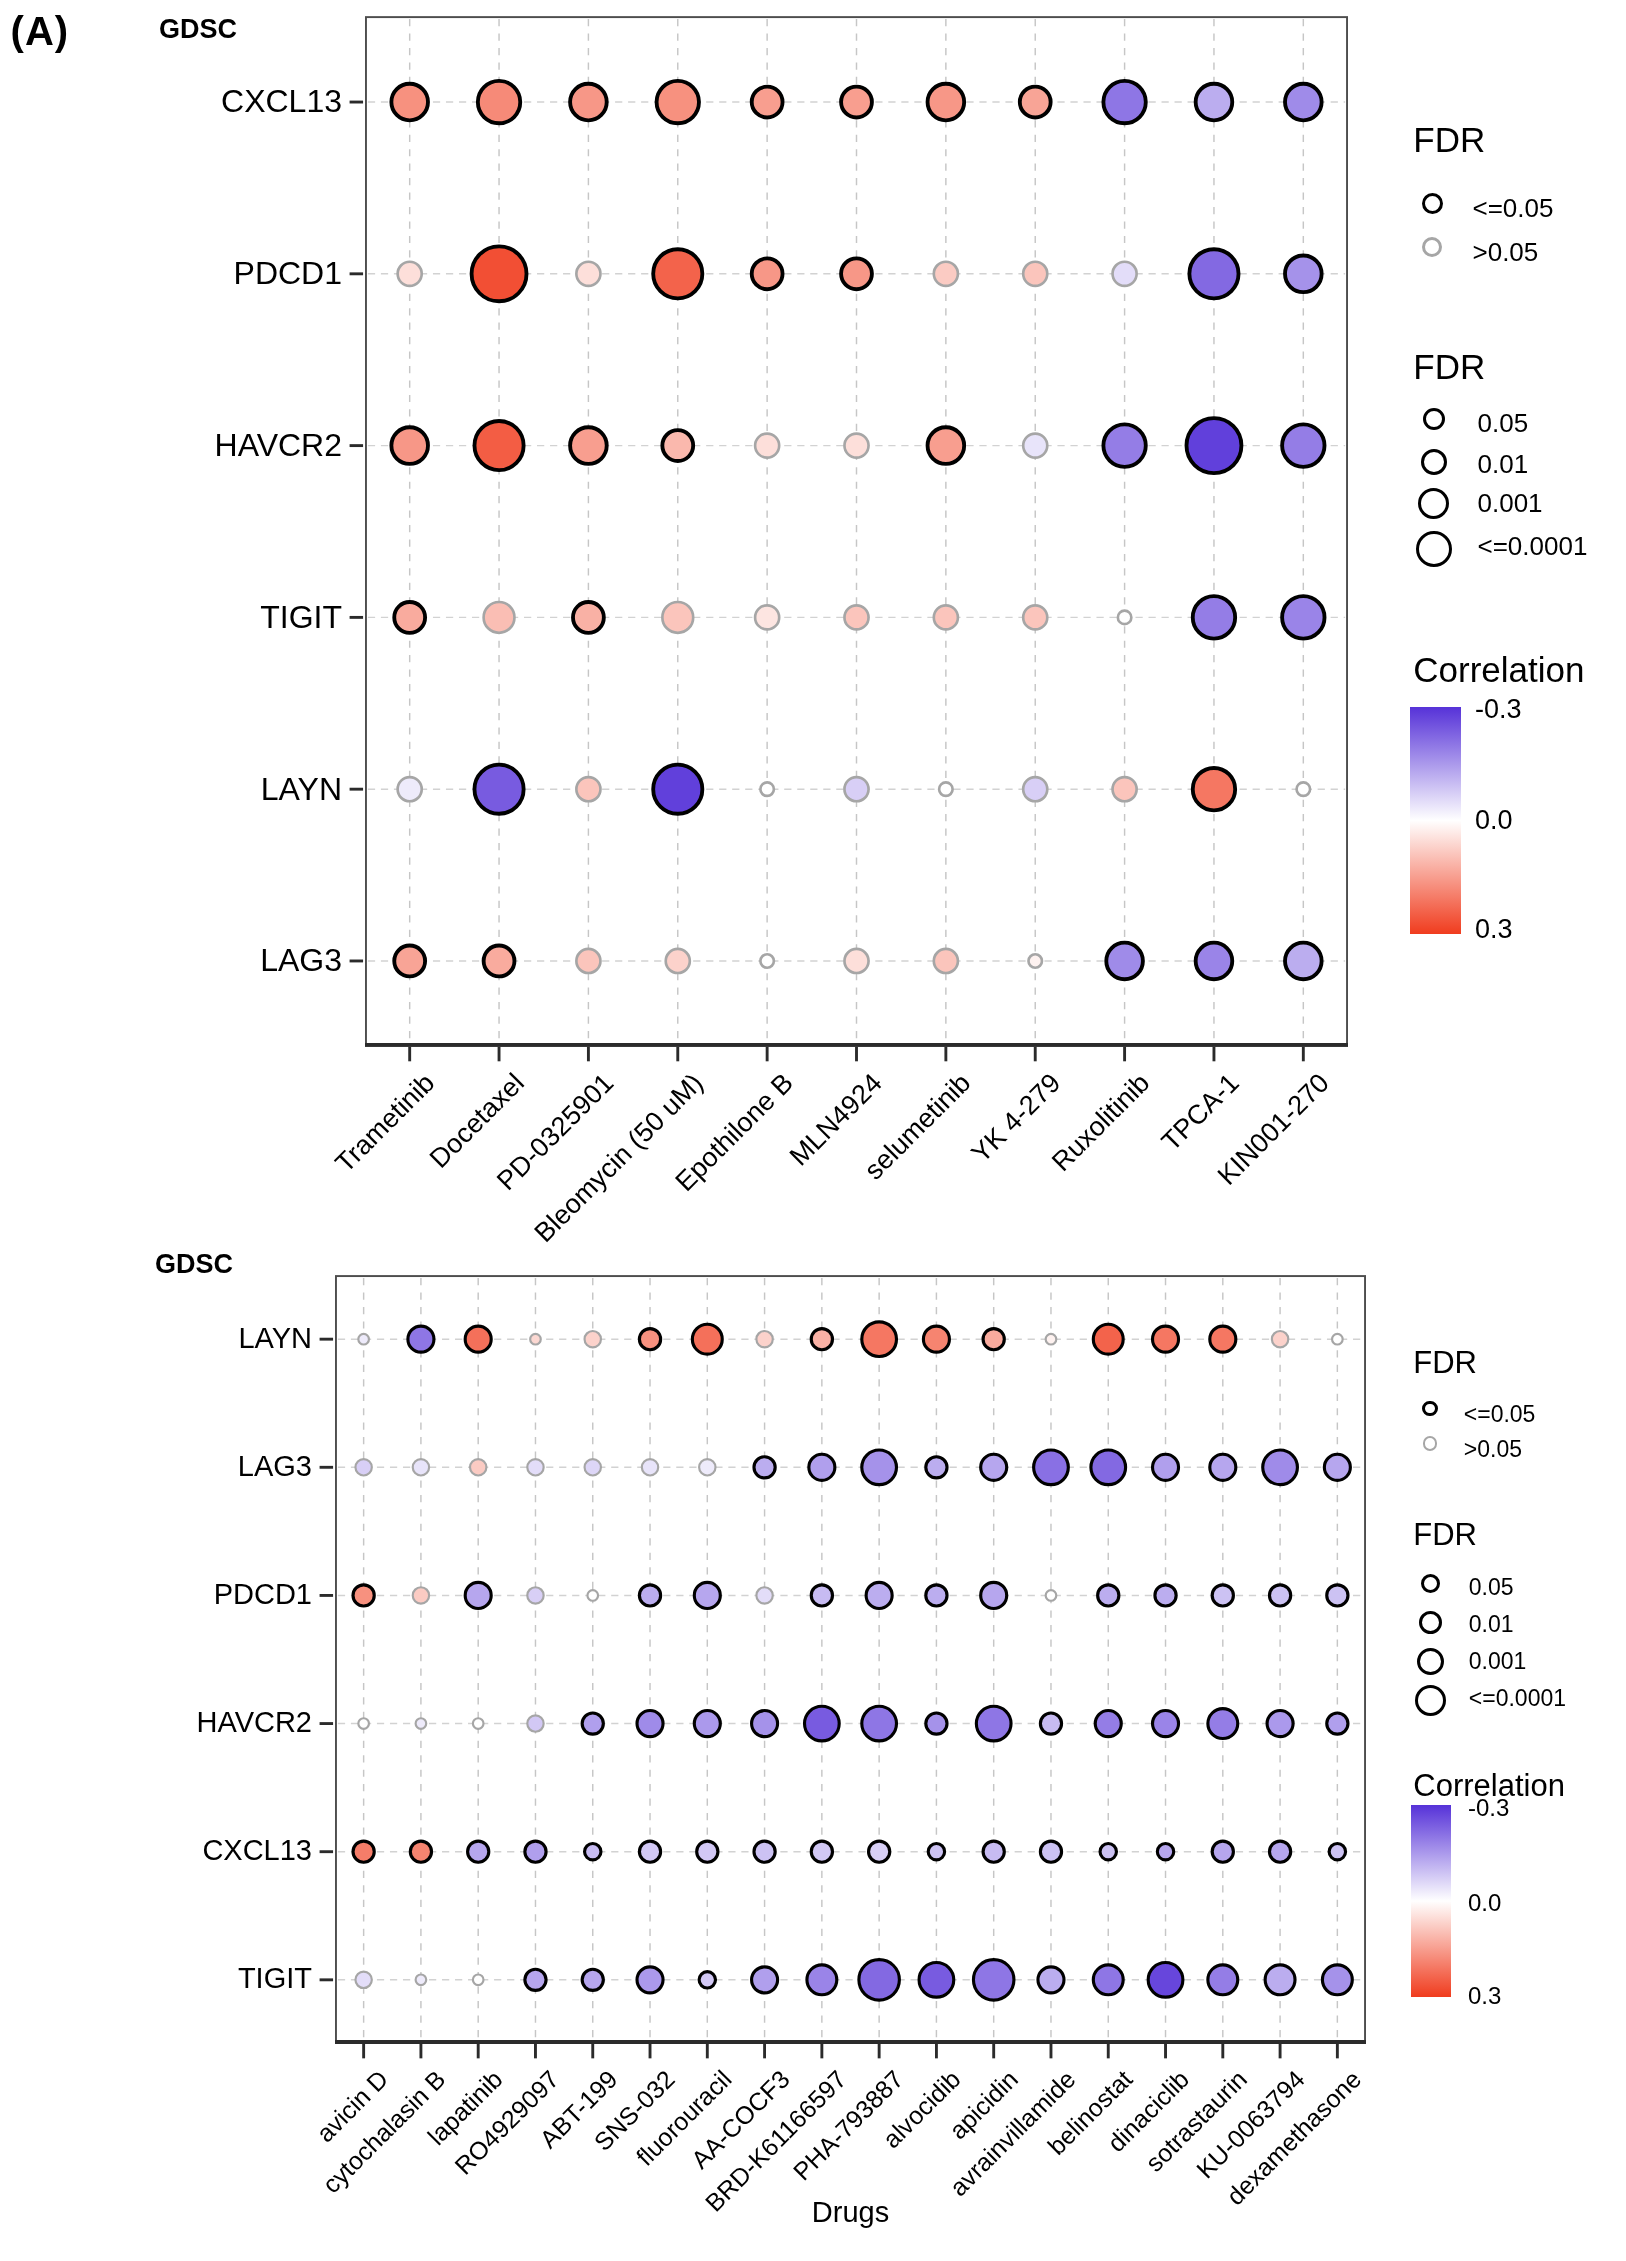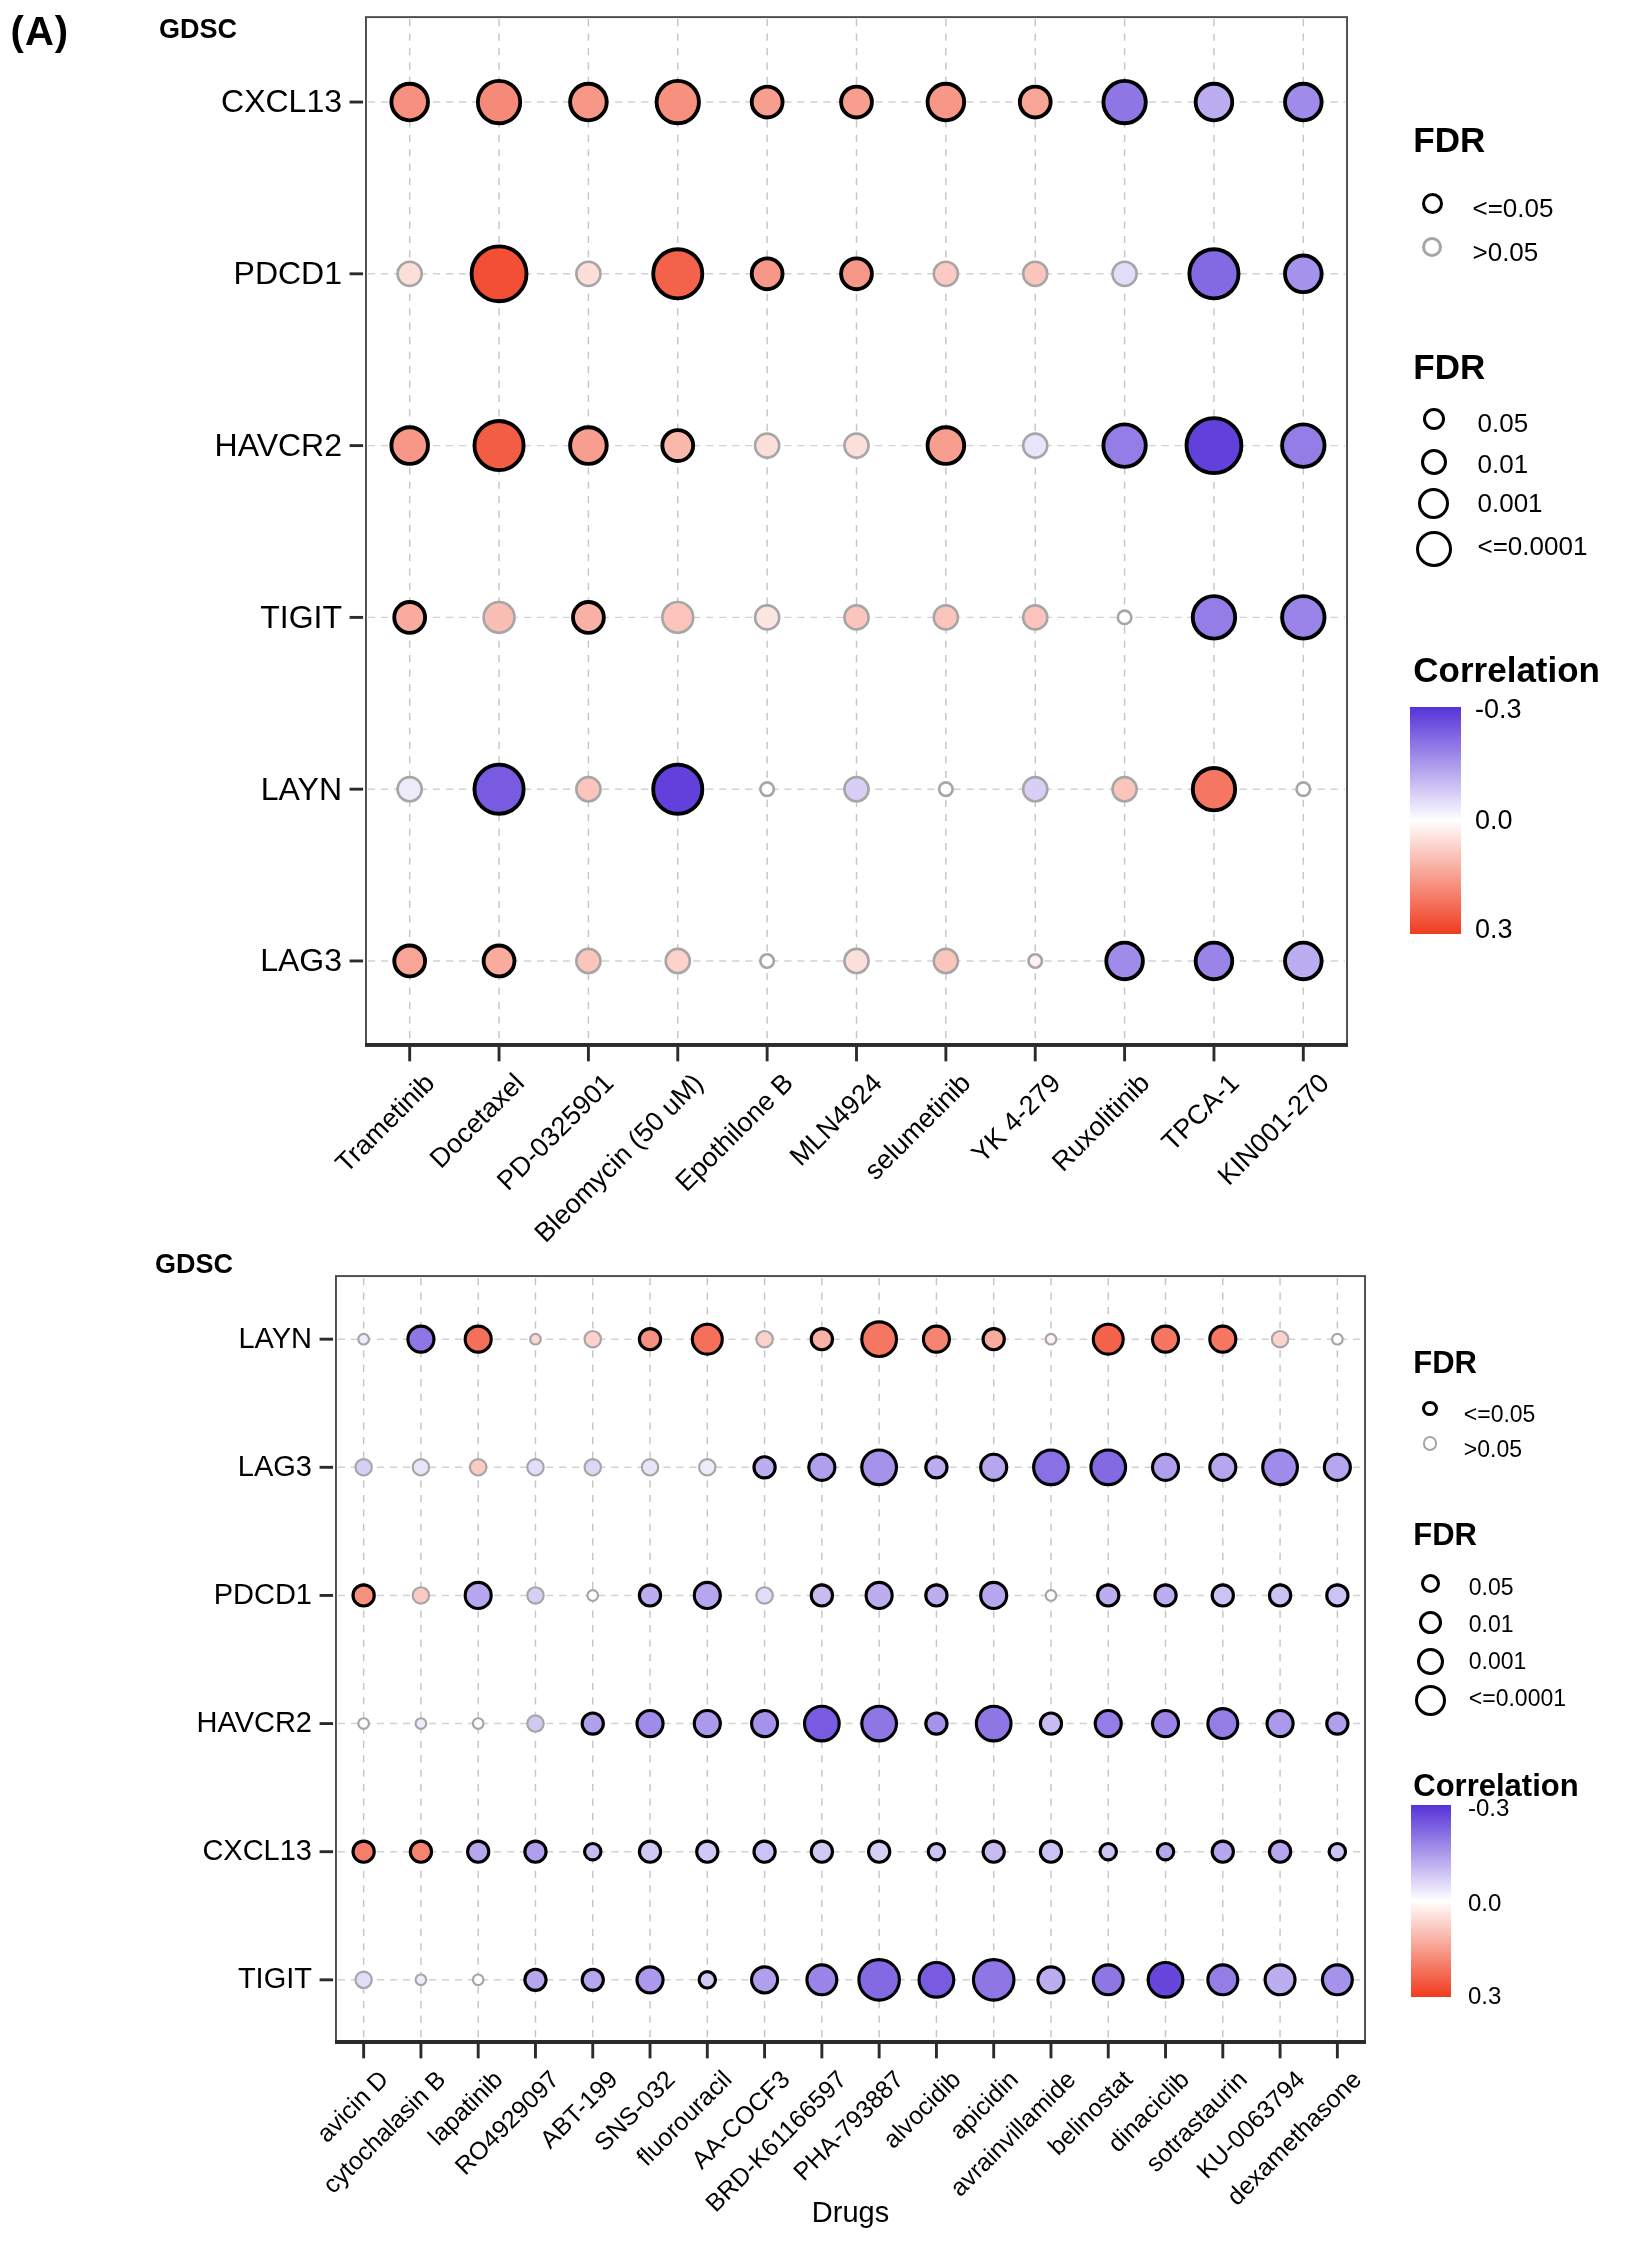--- a/index.html
+++ b/index.html
@@ -9,21 +9,21 @@
   .panel-title{position:absolute;font-size:27px;font-weight:bold;}
   #title-gdsc{left:159px;top:13.5px;}
   #title-ctrp{left:155px;top:1249px;}
   .row-label{position:absolute;text-align:right;white-space:nowrap;line-height:1;}
   .col-label{position:absolute;white-space:nowrap;line-height:1;transform:rotate(-45deg);transform-origin:100% 0;}
   .xaxis-title{position:absolute;left:335px;width:1031px;top:2196px;text-align:center;font-size:29px;}
   .legend{position:absolute;}
   #legend-gdsc{left:1396px;top:120px;width:230px;height:863px;}
   #legend-ctrp{left:1396px;top:1345px;width:230px;height:684px;}
   .leg-el{position:absolute;white-space:nowrap;}
-  .leg-title{font-size:35px;font-weight:700;}
+  .leg-title{font-size:35px;font-weight:400;}
   .leg-item{display:flex;align-items:flex-start;}
   .circwrap{display:flex;align-items:center;justify-content:center;}
   .circ{border-radius:50%;background:#fff;box-sizing:border-box;display:inline-block;}
   .circ.sig{border:3.9px solid #000;}
   .circ.ns{border:3.4px solid #a6a6a6;}
   .colorbar{position:absolute;}
   .corr-tick{position:absolute;text-align:right;}
   
   #g-fdr1-title{left:17.3px;top:0;}
   #g-item-sig{left:14.5px;top:73px;height:32px;}

